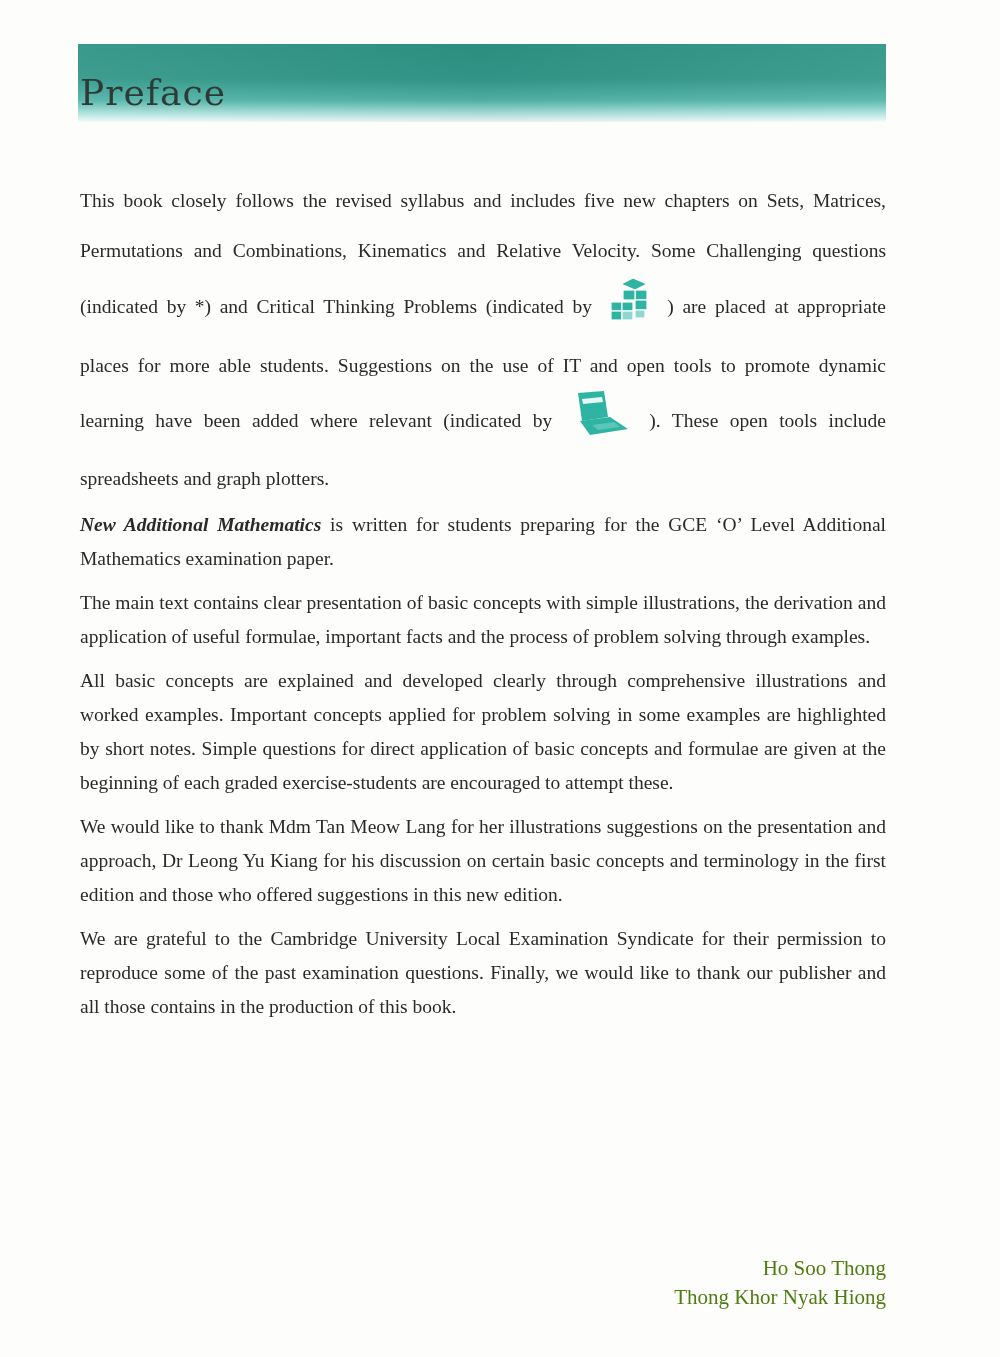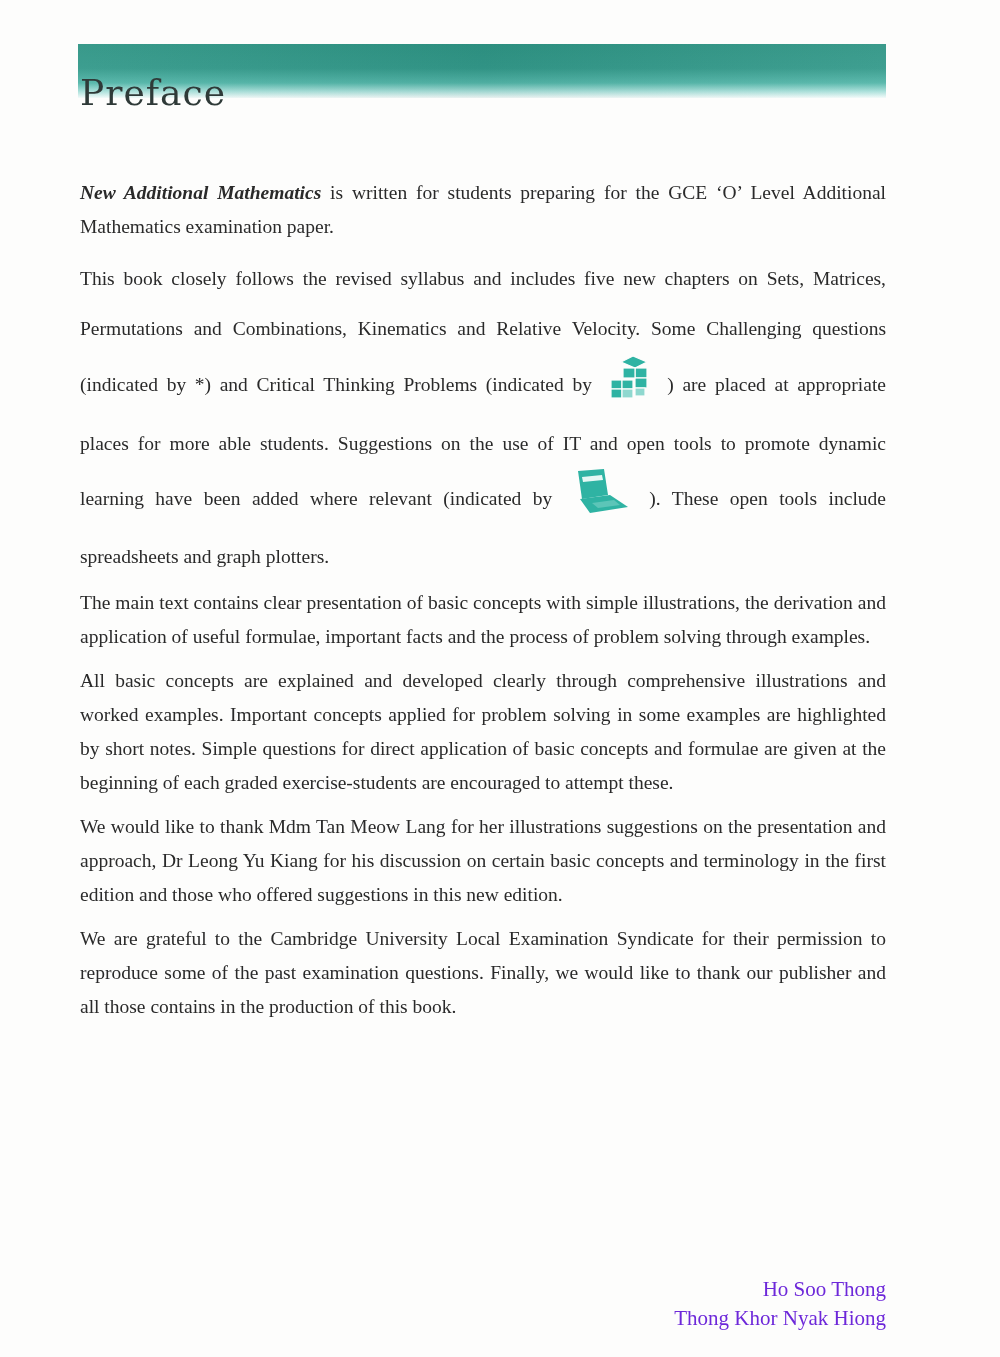--- a/index.html
+++ b/index.html
@@ -4,21 +4,21 @@
 <style>
   html, body { margin: 0; padding: 0; }
   body {
     width: 1000px; height: 1357px; overflow: hidden;
     background: #fdfdfc;
     position: relative;
     font-family: "Liberation Serif", "DejaVu Serif", serif;
     color: #2a2a2a;
   }
   .banner {
-    position: absolute; left: 78px; top: 44px; width: 808px; height: 54px;
+    position: absolute; left: 78px; top: 44px; width: 808px; height: 78px;
     background: linear-gradient(to bottom, #2e9484 0%, #33998a 45%, #52b5a8 72%, #a9e0da 88%, #f3fbfa 100%);
   }
   .banner::after {
     content: ""; position: absolute; inset: 0;
     background: linear-gradient(to right, rgba(255,255,255,0.05), rgba(0,0,0,0.04) 50%, rgba(255,255,255,0.06));
   }
   .banner-title {
     position: absolute; left: 2px; top: 28px;
     font-family: "DejaVu Serif", serif;
     font-size: 36px; color: #2f3a38; letter-spacing: 1px;
@@ -29,35 +29,31 @@
     font-size: 19.5px; line-height: 34px; text-align: justify;
   }
   .para { margin: 0 0 10px 0; }
   .para.tall { line-height: 50px; margin-bottom: 4px; }
   .book-title { font-style: italic; font-weight: bold; }
   .icon-inline {
     display: inline-block; vertical-align: middle; margin: 0 6px;
   }
   .signature {
     position: absolute; right: 114px; top: 1254px;
-    text-align: right; font-size: 21px; line-height: 29px; color: #6d28d9; margin-top: 21px;
+    text-align: right; font-size: 21px; line-height: 29px; color: #4d7c0f;
   }
 </style>
 </head>
 <body>
 
 <div class="banner">
   <span class="banner-title">Preface</span>
 </div>
 
 <div class="content">
-  <p class="para">
-    <span class="book-title">New Additional Mathematics</span><span> is written for students preparing for the GCE ‘O’ Level Additional Mathematics examination paper.</span>
-  </p>
-
   <p class="para tall">
     <span>This book closely follows the revised syllabus and includes five new chapters on Sets, Matrices, Permutations and Combinations, Kinematics and Relative Velocity. Some Challenging questions (indicated by *) and Critical Thinking Problems (indicated by</span>
     <span class="icon-inline">
       <svg width="46" height="46" viewBox="0 0 46 46">
         <g fill="#2fb3a3" stroke="#fdfdfc" stroke-width="1.2">
           <polygon points="14,8 26,2 40,8 28,14"></polygon>
           <rect x="28" y="14" width="12" height="10"></rect>
           <rect x="28" y="24" width="12" height="10"></rect>
           <rect x="16" y="14" width="12" height="10"></rect>
           <rect x="4" y="26" width="11" height="9"></rect>
@@ -75,20 +71,24 @@
           <polygon points="8,2 34,0 38,26 12,30"></polygon>
           <polygon points="12,8 32,6 33,11 13,13" fill="#e6f7f4"></polygon>
           <polygon points="10,30 40,26 58,38 20,44"></polygon>
           <polygon points="22,34 44,31 50,36 28,39" fill="#5cc5b8"></polygon>
         </g>
       </svg>
     </span>
     <span>). These open tools include spreadsheets and graph plotters.</span>
   </p>
 
+  <p class="para">
+    <span class="book-title">New Additional Mathematics</span><span> is written for students preparing for the GCE ‘O’ Level Additional Mathematics examination paper.</span>
+  </p>
+
   <p class="para">The main text contains clear presentation of basic concepts with simple illustrations, the derivation and application of useful formulae, important facts and the process of problem solving through examples.</p>
   <p class="para">All basic concepts are explained and developed clearly through comprehensive illustrations and worked examples. Important concepts applied for problem solving in some examples are highlighted by short notes. Simple questions for direct application of basic concepts and formulae are given at the beginning of each graded exercise-students are encouraged to attempt these.</p>
   <p class="para">We would like to thank Mdm Tan Meow Lang for her illustrations suggestions on the presentation and approach, Dr Leong Yu Kiang for his discussion on certain basic concepts and terminology in the first edition and those who offered suggestions in this new edition.</p>
   <p class="para">We are grateful to the Cambridge University Local Examination Syndicate for their permission to reproduce some of the past examination questions. Finally, we would like to thank our publisher and all those contains in the production of this book.</p>
 </div>
 
 <div class="signature">
   <div>Ho Soo Thong</div>
   <div>Thong Khor Nyak Hiong</div>
 </div>

